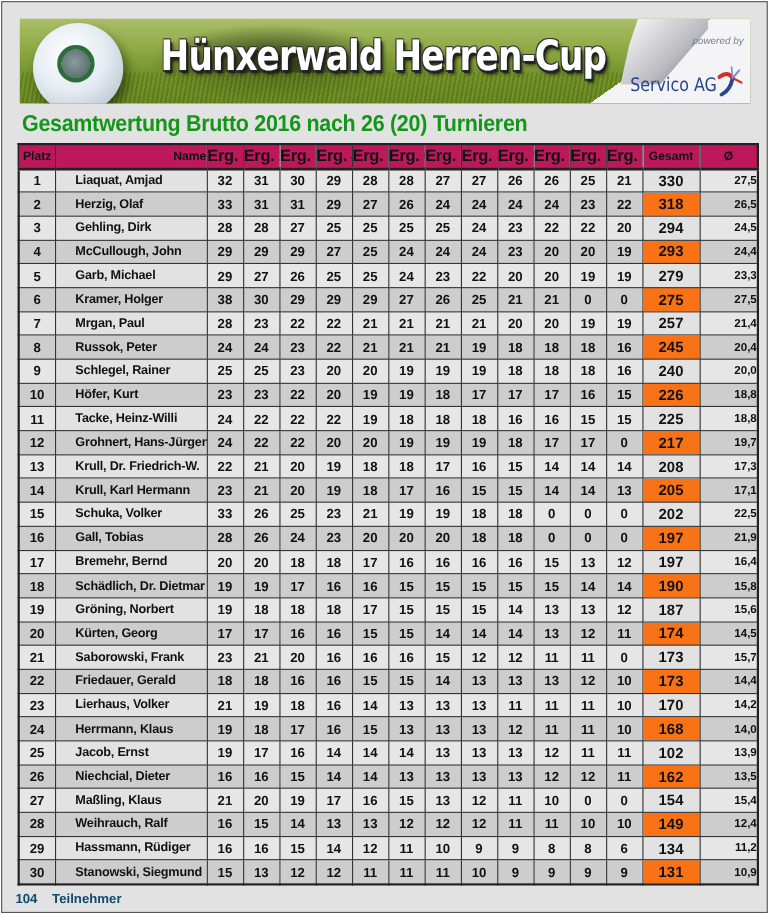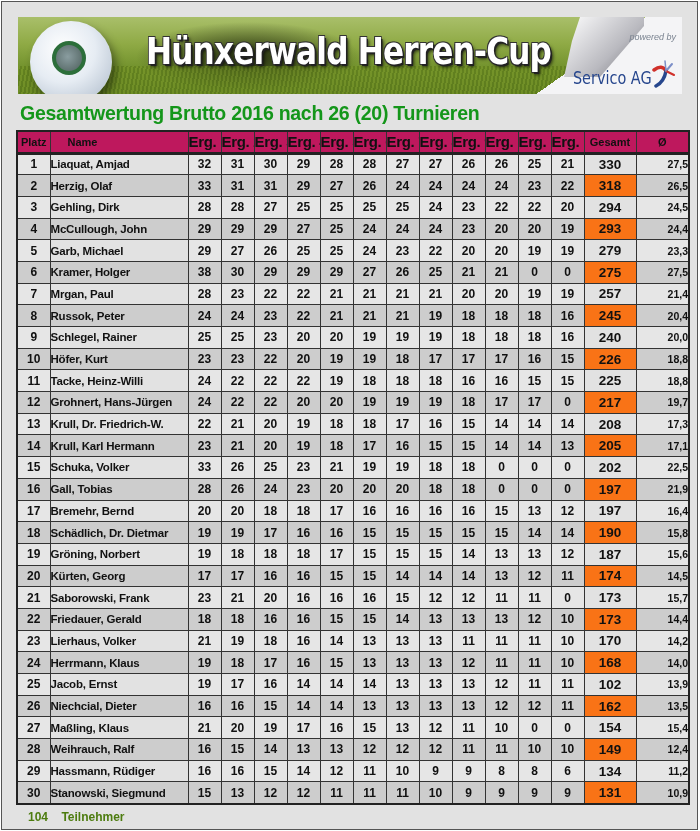--- a/index.html
+++ b/index.html
@@ -66,31 +66,31 @@
   }
   table.standings th, table.standings td {
     border: 1px solid #333; text-align: center; font-weight: bold; color: #111;
     height: 21.7px; padding: 0; white-space: nowrap; overflow: hidden;
   }
   table.standings th {
     background: #be185d; font-size: 11px; height: 22px;
     border-bottom: 3px solid #222;
   }
   table.standings th.erg { font-weight: bold; font-size: 15px; letter-spacing: -0.3px; }
-  table.standings th.name { text-align: left; padding-left: 17px; }
+  table.standings th.name { text-align: right; padding-left: 17px; }
   table.standings td { font-size: 12px; }
-  table.standings td.name { text-align: left; padding-left: 0; font-size: 11.5px; letter-spacing: -0.2px; }
+  table.standings td.name { text-align: left; padding-left: 18px; font-size: 11.5px; letter-spacing: -0.2px; }
   table.standings td.total { font-size: 13.5px; }
   table.standings td.avg { font-size: 10.5px; text-align: right; }
   tr.odd td { background: #e6e6e6; }
   tr.even td { background: #cdcdcd; }
   tr.odd td.total, tr.odd td.name { background: #e2e2e2; }
   tr.even td.total { background: #f97316; }
   .footer-count {
-    position: absolute; left: 26px; top: 808px; font-size: 12px; font-weight: bold; color: #4d7c0f;
+    position: absolute; left: 12px; top: 808px; font-size: 12px; font-weight: bold; color: #0c4a6e;
   }
   .footer-count .num { margin-right: 10px; }
   .footer-info {
     position: absolute; right: 28px; top: 808px; font-size: 12px; color: #222; white-space: nowrap;
   }
   .footer-info b { font-weight: bold; }
   .footer-info i { margin-left: 10px; color: #444; }
 </style>
 </head>
 <body>

